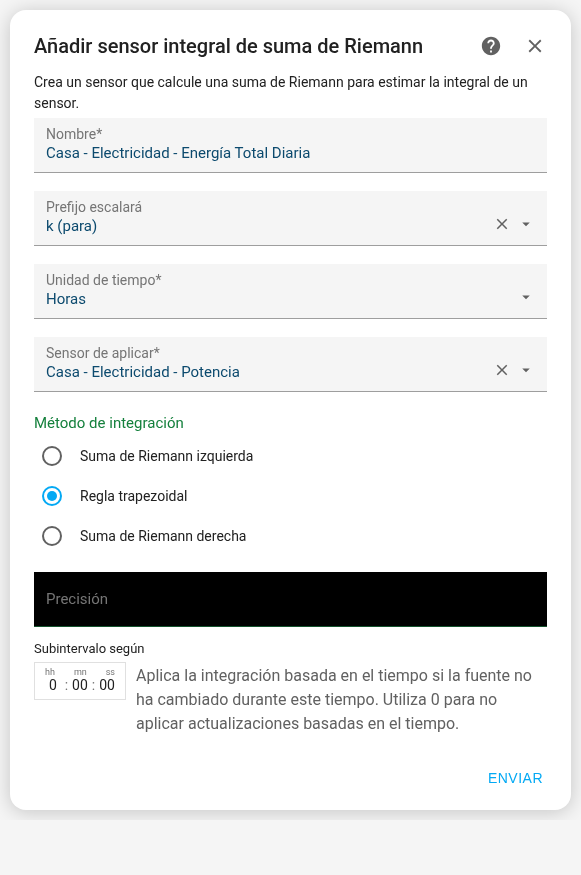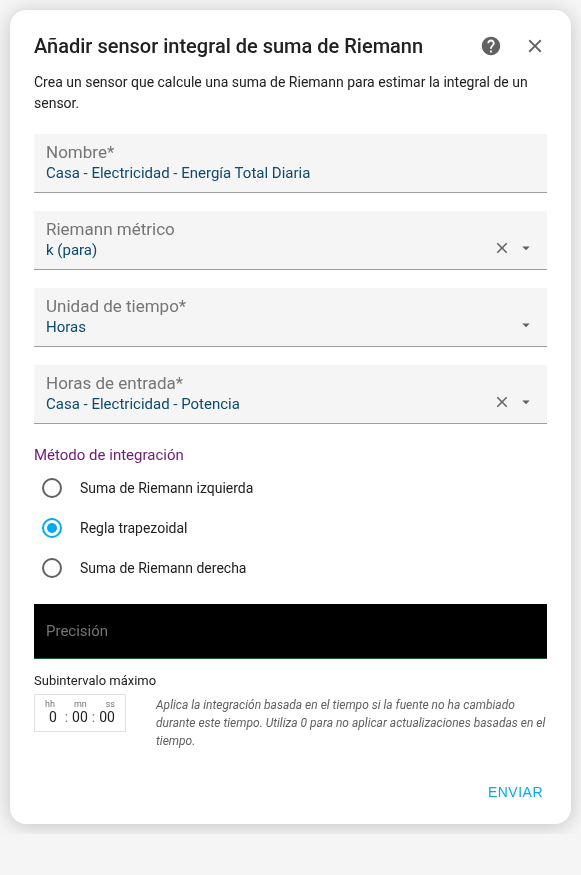--- a/index.html
+++ b/index.html
@@ -46,37 +46,37 @@
       color: #616161;
     }
     .icon-btn svg {
       width: 22px;
       height: 22px;
     }
     .description {
       font-size: 14px;
       color: #212121;
       line-height: 1.5;
-      margin-bottom: 20px;
+      margin-bottom: 4px;
     }
     .field {
       background: #f5f5f5;
       border-bottom: 1px solid #9e9e9e;
       padding: 8px 12px 8px 12px;
       position: relative;
       display: flex;
       align-items: flex-end;
     }
     .field-inner {
       flex: 1;
       display: flex;
       flex-direction: column;
     }
     .field-label {
-      font-size: 17px;
+      font-size: 14px;
       color: #757575;
       margin-bottom: 2px;
     }
     .field-value {
       font-size: 15px;
       color: #0c4a6e;
       border: none;
       outline: none;
       background: transparent;
       width: 100%;
@@ -97,21 +97,21 @@
     .helper-text {
       font-size: 12px;
       color: #757575;
       padding: 10px 12px 0 12px;
     }
     .section-gap {
       height: 18px;
     }
     .section-title {
       font-size: 15px;
-      color: #701a75;
+      color: #15803d;
       margin: 22px 0 14px 0;
     }
     .radio-group {
       display: flex;
       flex-direction: column;
       gap: 20px;
       margin-bottom: 26px;
       padding-left: 8px;
     }
     .radio-item {
@@ -145,21 +145,21 @@
     }
     .field-empty {
       background: #000000;
       border-bottom: 1px solid #14532d;
       padding: 18px 12px;
       color: #757575;
       font-size: 15px;
     }
     .subinterval-row {
       display: flex;
-      gap: 30px;
+      gap: 10px;
       align-items: flex-start;
       margin-bottom: 16px;
       justify-content: center;
     }
     .subinterval-label {
       font-size: 13px;
       color: #212121;
       margin-top: 14px;
       margin-bottom: 6px;
     }
@@ -186,26 +186,25 @@
       gap: 2px;
     }
     .time-values span.sep {
       color: #757575;
     }
     .time-val {
       flex: 1;
       text-align: center;
     }
     .subinterval-help {
-      font-size: 12px;
+      font-size: 16px;
       color: #616161;
       line-height: 1.5;
       flex: 1;
       padding-top: 2px;
-      font-style: italic;
     }
     .dialog-footer {
       display: flex;
       justify-content: flex-end;
       margin-top: 10px;
     }
     .submit-btn {
       color: #03a9f4;
       font-size: 14px;
       font-weight: 500;
@@ -241,21 +240,21 @@
     <div class="field-inner">
       <div class="field-label">Nombre*</div>
       <div class="field-value">Casa - Electricidad - Energía Total Diaria</div>
     </div>
   </div>
 
   <div class="section-gap"></div>
 
   <div class="field">
     <div class="field-inner">
-      <div class="field-label">Riemann métrico</div>
+      <div class="field-label">Prefijo escalará</div>
       <div class="field-value">k (para)</div>
     </div>
     <div class="field-actions">
       <svg viewBox="0 0 24 24" fill="currentColor">
           <path d="M19 6.41L17.59 5 12 10.59 6.41 5 5 6.41 10.59 12 5 17.59 6.41 19 12 13.41 17.59 19 19 17.59 13.41 12z"></path>
         </svg>
       <svg viewBox="0 0 24 24" fill="currentColor">
           <path d="M7 10l5 5 5-5z"></path>
         </svg>
     </div>
@@ -272,21 +271,21 @@
       <svg viewBox="0 0 24 24" fill="currentColor">
           <path d="M7 10l5 5 5-5z"></path>
         </svg>
     </div>
   </div>
 
   <div class="section-gap"></div>
 
   <div class="field">
     <div class="field-inner">
-      <div class="field-label">Horas de entrada*</div>
+      <div class="field-label">Sensor de aplicar*</div>
       <div class="field-value">Casa - Electricidad - Potencia</div>
     </div>
     <div class="field-actions">
       <svg viewBox="0 0 24 24" fill="currentColor">
           <path d="M19 6.41L17.59 5 12 10.59 6.41 5 5 6.41 10.59 12 5 17.59 6.41 19 12 13.41 17.59 19 19 17.59 13.41 12z"></path>
         </svg>
       <svg viewBox="0 0 24 24" fill="currentColor">
           <path d="M7 10l5 5 5-5z"></path>
         </svg>
     </div>
@@ -306,21 +305,21 @@
         <div class="radio-label">Regla trapezoidal</div>
       </div>
       <div class="radio-item">
         <div class="radio-circle"></div>
         <div class="radio-label">Suma de Riemann derecha</div>
       </div>
     </div>
 
   <div class="field-empty">Precisión</div>
 
-  <div class="subinterval-label">Subintervalo máximo</div>
+  <div class="subinterval-label">Subintervalo según</div>
   <div class="subinterval-row">
     <div class="time-box">
       <div class="time-labels">
         <span>hh</span>
         <span>mn</span>
         <span>ss</span>
       </div>
       <div class="time-values">
         <span class="time-val">0</span>
         <span class="sep">:</span>

